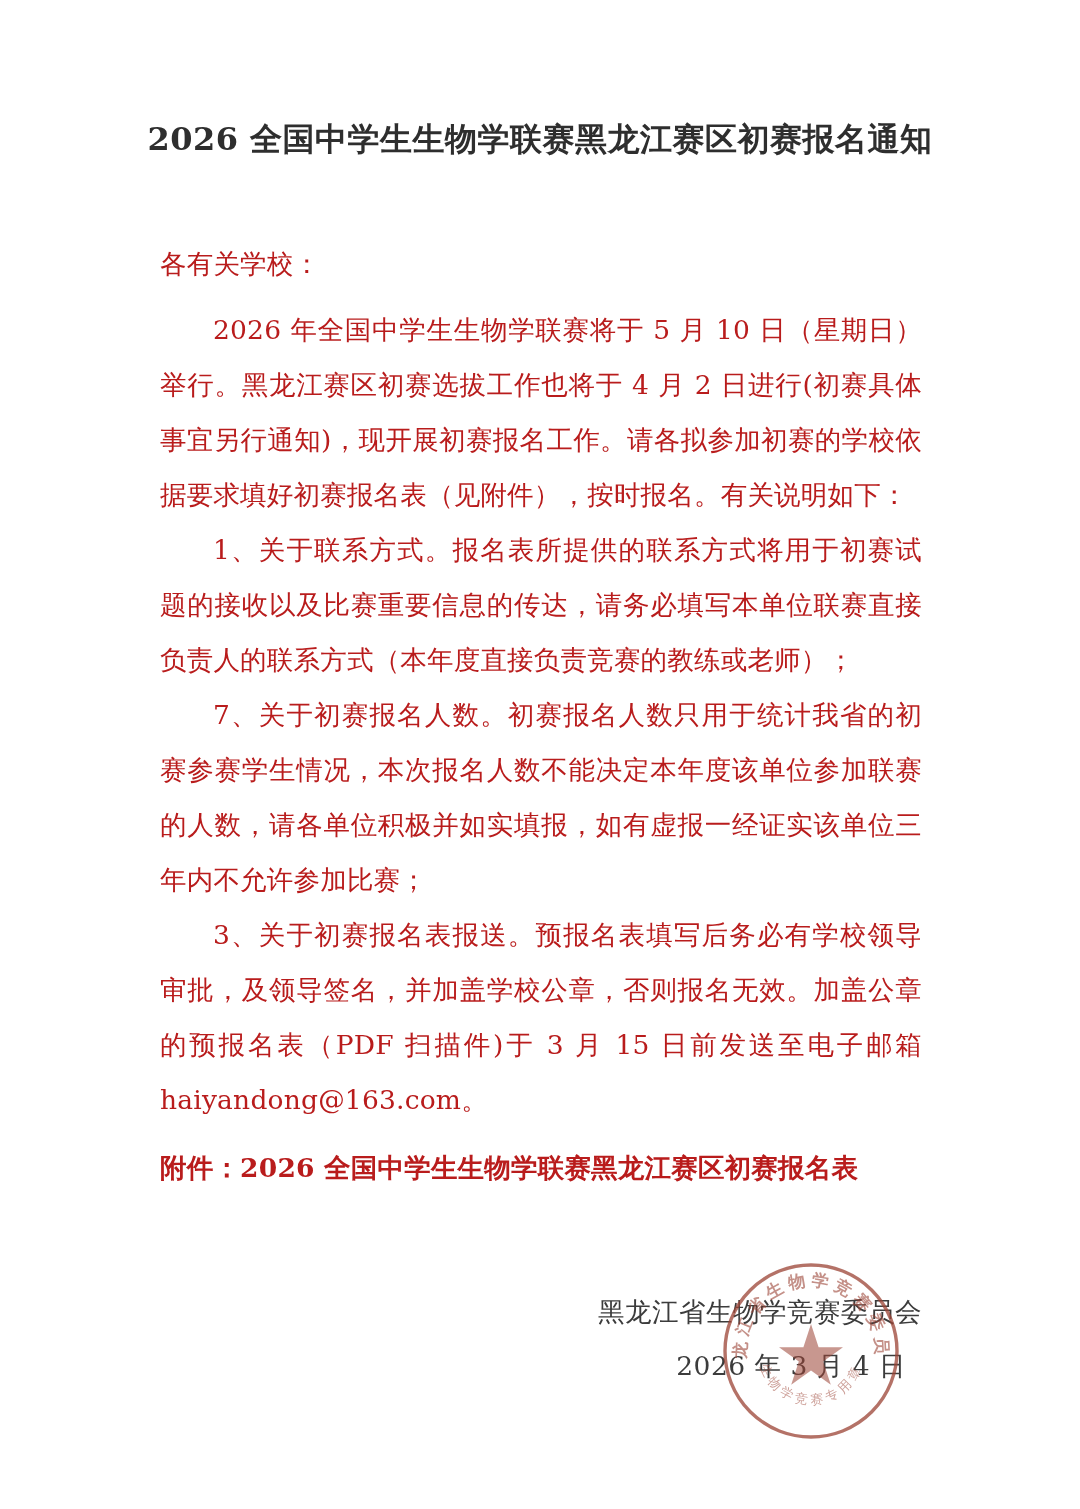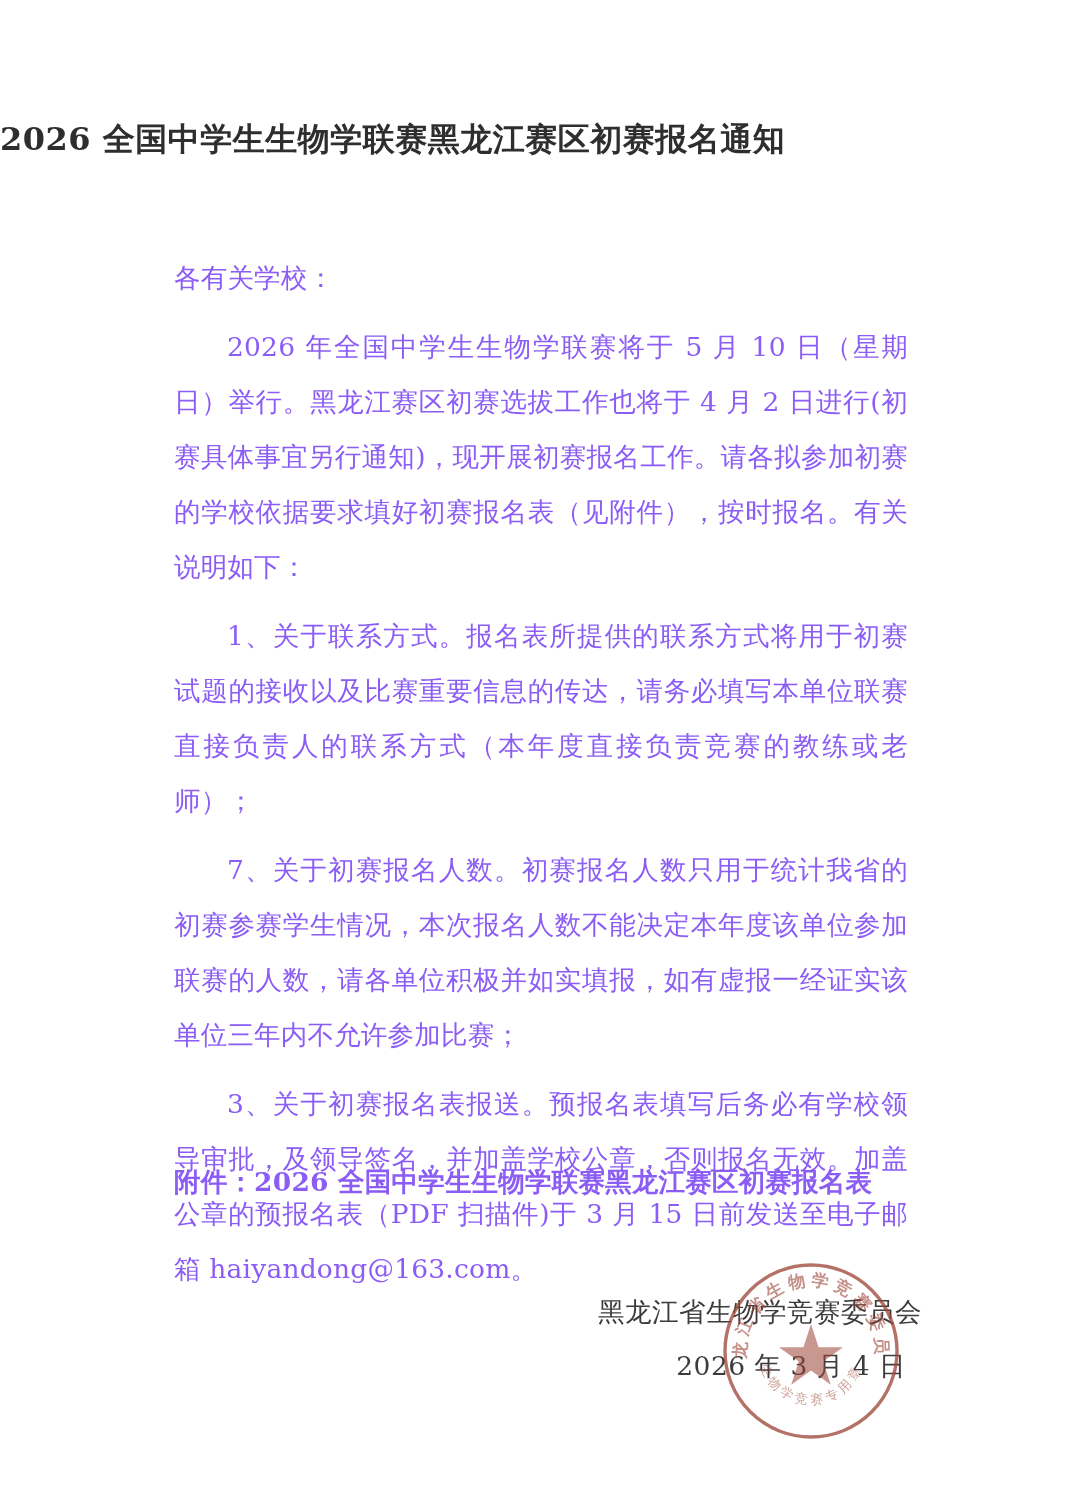--- a/index.html
+++ b/index.html
@@ -16,41 +16,42 @@
     width: 1080px;
     height: 1509px;
     background: #ffffff;
     overflow: hidden;
   }
   .doc-title {
     position: absolute;
     left: 0;
     top: 118px;
     width: 1080px;
+    text-align: center;
     font-family: "DejaVu Serif", "Liberation Serif", serif;
     font-weight: bold;
     font-size: 32px;
     letter-spacing: 0.5px;
     color: #2e2e2e;
     white-space: nowrap;
   }
   .body-block {
     position: absolute;
     left: 160px;
     top: 236px;
     width: 762px;
   }
   .para {
     font-size: 26.5px;
     line-height: 55px;
-    color: #8b5cf6;
+    color: #b91c1c;
     text-align: justify;
     text-align-last: left;
     letter-spacing: 0.2px;
-    margin: 14px;
+    margin: 0;
   }
   .para.salutation {
     text-indent: 0;
     margin-bottom: 11px;
   }
   .para.indent {
     text-indent: 2em;
   }
   .attach-block {
     position: absolute;

